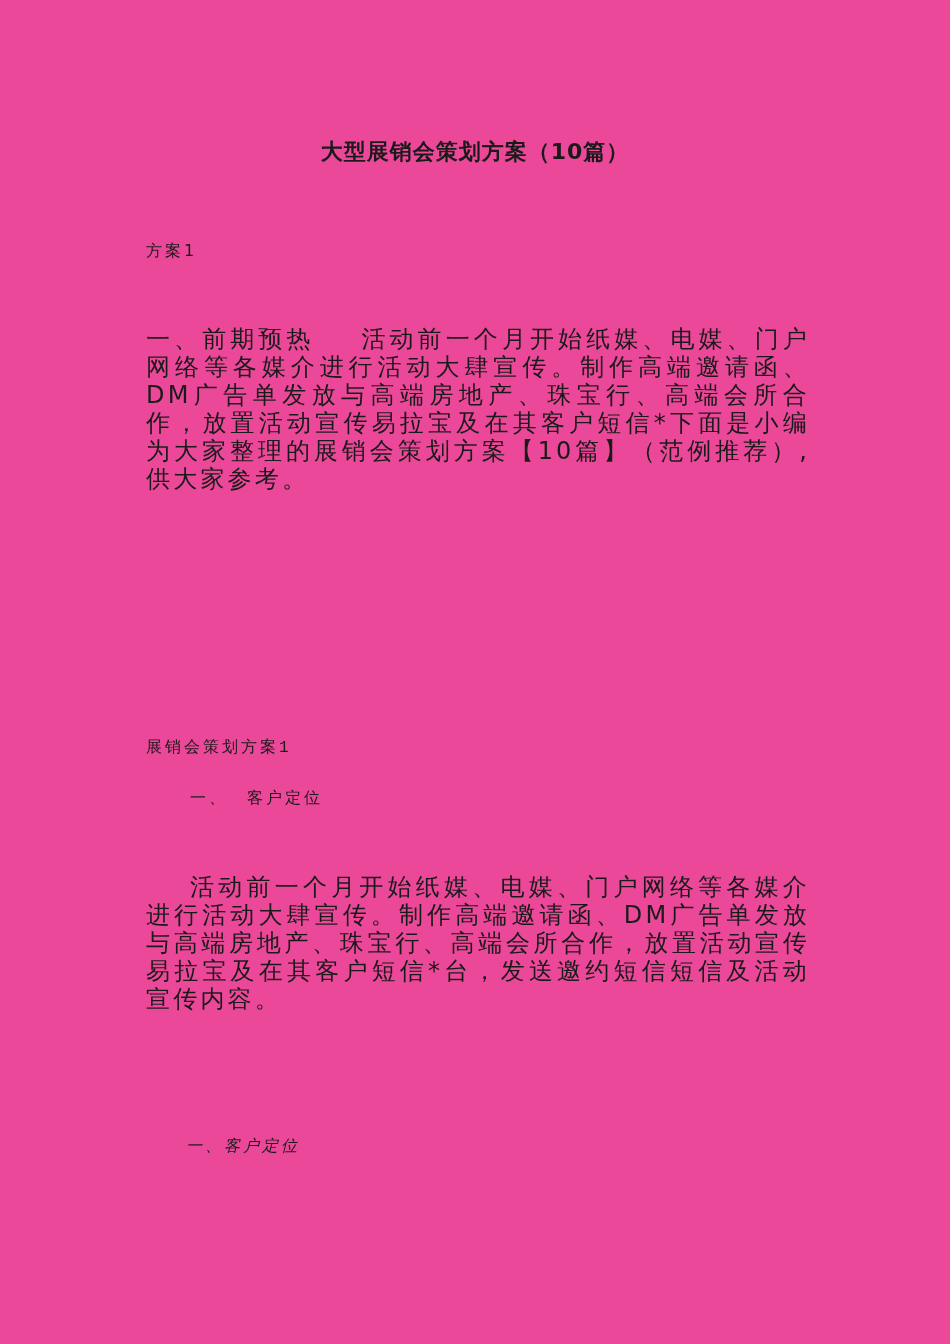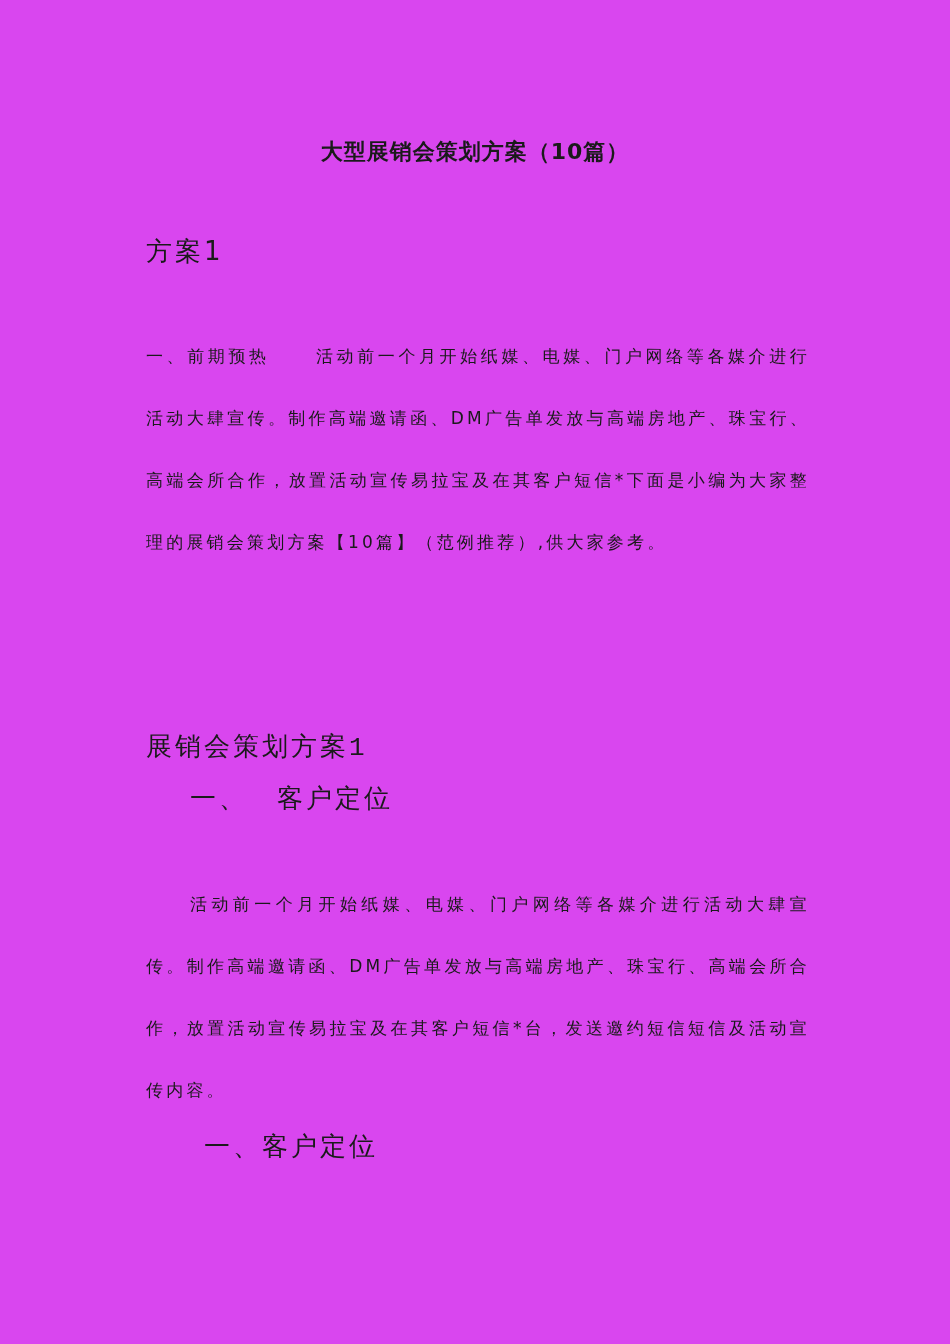--- a/index.html
+++ b/index.html
@@ -13,47 +13,47 @@
       position: relative;
       overflow: hidden;
       font-family: "DejaVu Sans", "Liberation Sans", sans-serif;
       color: #1a1a1a;
     }
     .page {
       position: absolute;
       left: 0; top: 0;
       width: 950px;
       height: 1344px;
-      background: #d946ef;
+      background: #ec4899;
     }
     .title {
       position: absolute;
       left: 0;
       width: 950px;
       top: 136px;
       text-align: center;
       font-size: 22px;
       font-weight: bold;
       letter-spacing: 1px;
       line-height: 32px;
     }
     .para {
       position: absolute;
       left: 146px;
       width: 664px;
-      font-size: 17px;
-      line-height: 62px;
+      font-size: 24px;
+      line-height: 28px;
       letter-spacing: 3.2px;
       text-align: justify;
       text-align-last: left;
     }
     .line {
       position: absolute;
       left: 146px;
-      font-size: 26px;
+      font-size: 16px;
       line-height: 30px;
       letter-spacing: 3px;
       white-space: pre;
     }
     .indent {
       text-indent: 44px;
     }
     .gap { display: inline-block; width: 46px; }
   </style>
 </head>
@@ -69,15 +69,15 @@
     <span>一、前期预热</span><span class="gap"></span><span>活动前一个月开始纸媒、电媒、门户网络等各媒介进行活动大肆宣传。制作高端邀请函、DM广告单发放与高端房地产、珠宝行、高端会所合作，放置活动宣传易拉宝及在其客户短信*下面是小编为大家整理的展销会策划方案【10篇】（范例推荐）,供大家参考。</span>
   </div>
 
 
   <div class="line" style="top:733px;font-family:Liberation Mono, monospace;">展销会策划方案1</div>
 
   <div class="line" style="top:783px; left:190px;">一、　客户定位</div>
 
   <div class="para indent" style="top:873px;">活动前一个月开始纸媒、电媒、门户网络等各媒介进行活动大肆宣传。制作高端邀请函、DM广告单发放与高端房地产、珠宝行、高端会所合作，放置活动宣传易拉宝及在其客户短信*台，发送邀约短信短信及活动宣传内容。</div>
 
-  <div class="line" style="top:1131px; left:204px;">一、客户定位</div>
+  <div class="line" style="top:1131px; left:186px;font-style:italic;">一、客户定位</div>
 
 </div>
 
 </body></html>

